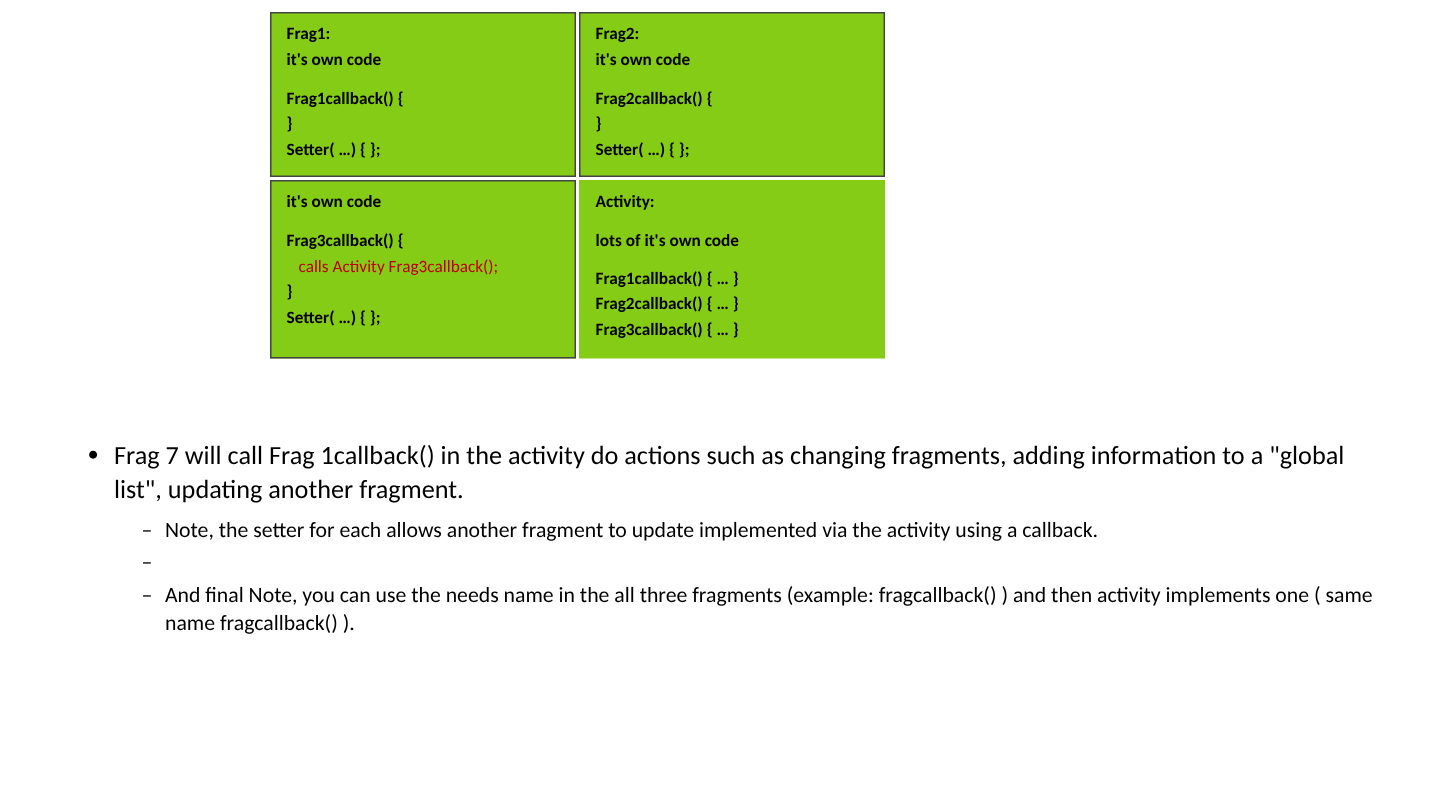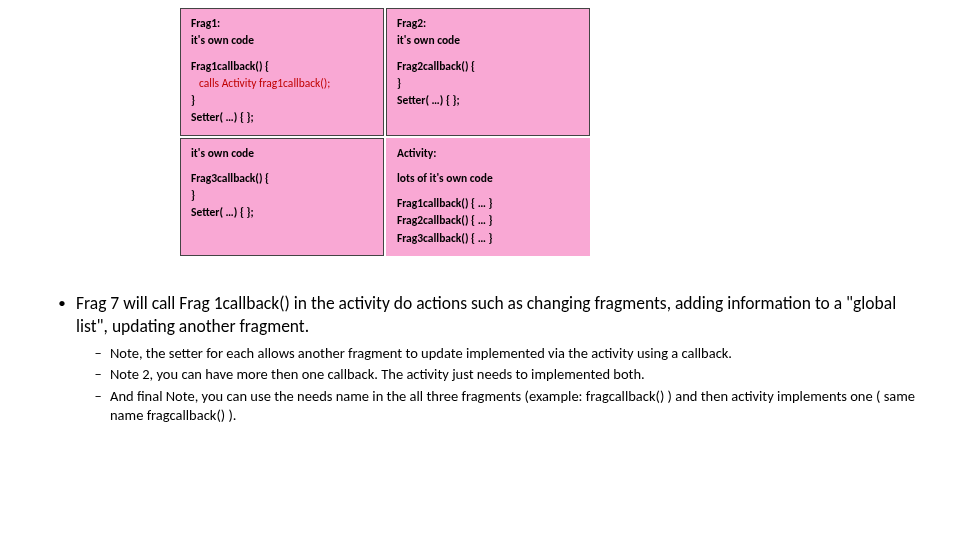--- a/index.html
+++ b/index.html
@@ -19,21 +19,21 @@
     width: 410px;
     display: grid;
     grid-template-columns: 1fr 1fr;
     gap: 2px;
   }
   .box {
     border: 1px solid #444;
     padding: 6px 4px 8px 10px;
     font-size: 11.5px;
     line-height: 1.5;
-    background: #f9a8d4;
+    background: #84cc16;
   }
   .box.no-border { border: 1px solid transparent; }
   .b { font-weight: bold; }
   .red { color: #c00000; }
   .spacer { height: 8px; }
   .notes {
     position: absolute;
     left: 48px;
     right: 40px;
     top: 292px;
@@ -67,38 +67,38 @@
 </head>
 <body>
 
 <div class="diagram">
 
   <div class="box">
     <div class="b">Frag1:</div>
     <div class="b">it's own code</div>
     <div class="spacer"></div>
     <div class="b">Frag1callback() {</div>
-    <div class="red" style="padding-left:8px">calls Activity frag1callback();</div>
     <div class="b">}</div>
     <div class="b">Setter( …) { };</div>
   </div>
 
   <div class="box">
     <div class="b">Frag2:</div>
     <div class="b">it's own code</div>
     <div class="spacer"></div>
     <div class="b">Frag2callback() {</div>
     <div class="b">}</div>
     <div class="b">Setter( …) { };</div>
   </div>
 
   <div class="box">
     <div class="b">it's own code</div>
     <div class="spacer"></div>
     <div class="b">Frag3callback() {</div>
+    <div class="red" style="padding-left:8px">calls Activity Frag3callback();</div>
     <div class="b">}</div>
     <div class="b">Setter( …) { };</div>
   </div>
 
   <div class="box no-border">
     <div class="b">Activity:</div>
     <div class="spacer"></div>
     <div class="b">lots of it's own code</div>
     <div class="spacer"></div>
     <div class="b">Frag1callback() { … }</div>
@@ -112,19 +112,18 @@
   <div class="bul1">
     <div class="dot">•</div>
     <div>Frag 7 will call Frag 1callback() in the activity do actions such as changing fragments, adding information to a "global list", updating another fragment.</div>
   </div>
   <div class="bul2">
     <div class="dash">–</div>
     <div>Note, the setter for each allows another fragment to update implemented via the activity using a callback.</div>
   </div>
   <div class="bul2">
     <div class="dash">–</div>
-    <div>Note 2, you can have more then one callback.  The activity just needs to implemented both.</div>
   </div>
   <div class="bul2">
     <div class="dash">–</div>
     <div>And final Note, you can use the needs name in the all three fragments (example: fragcallback() ) and then activity implements one  ( same name fragcallback() ).</div>
   </div>
 </div>
 
 </body></html>

